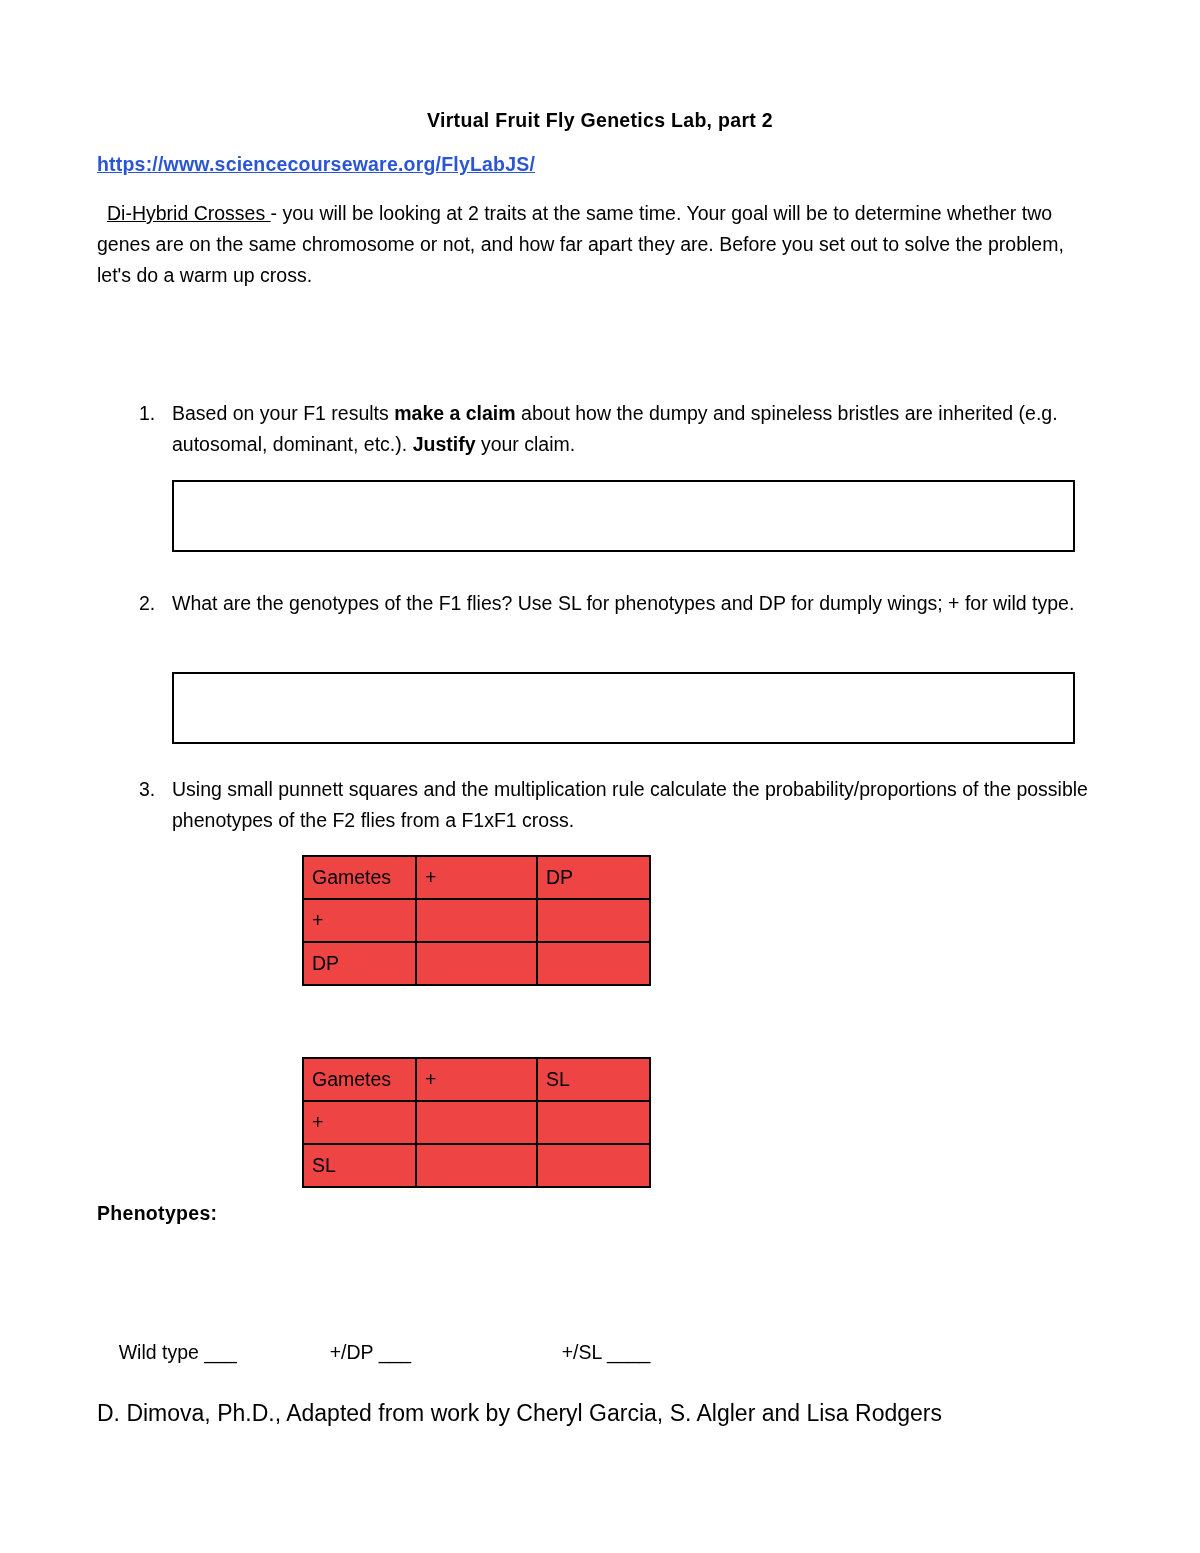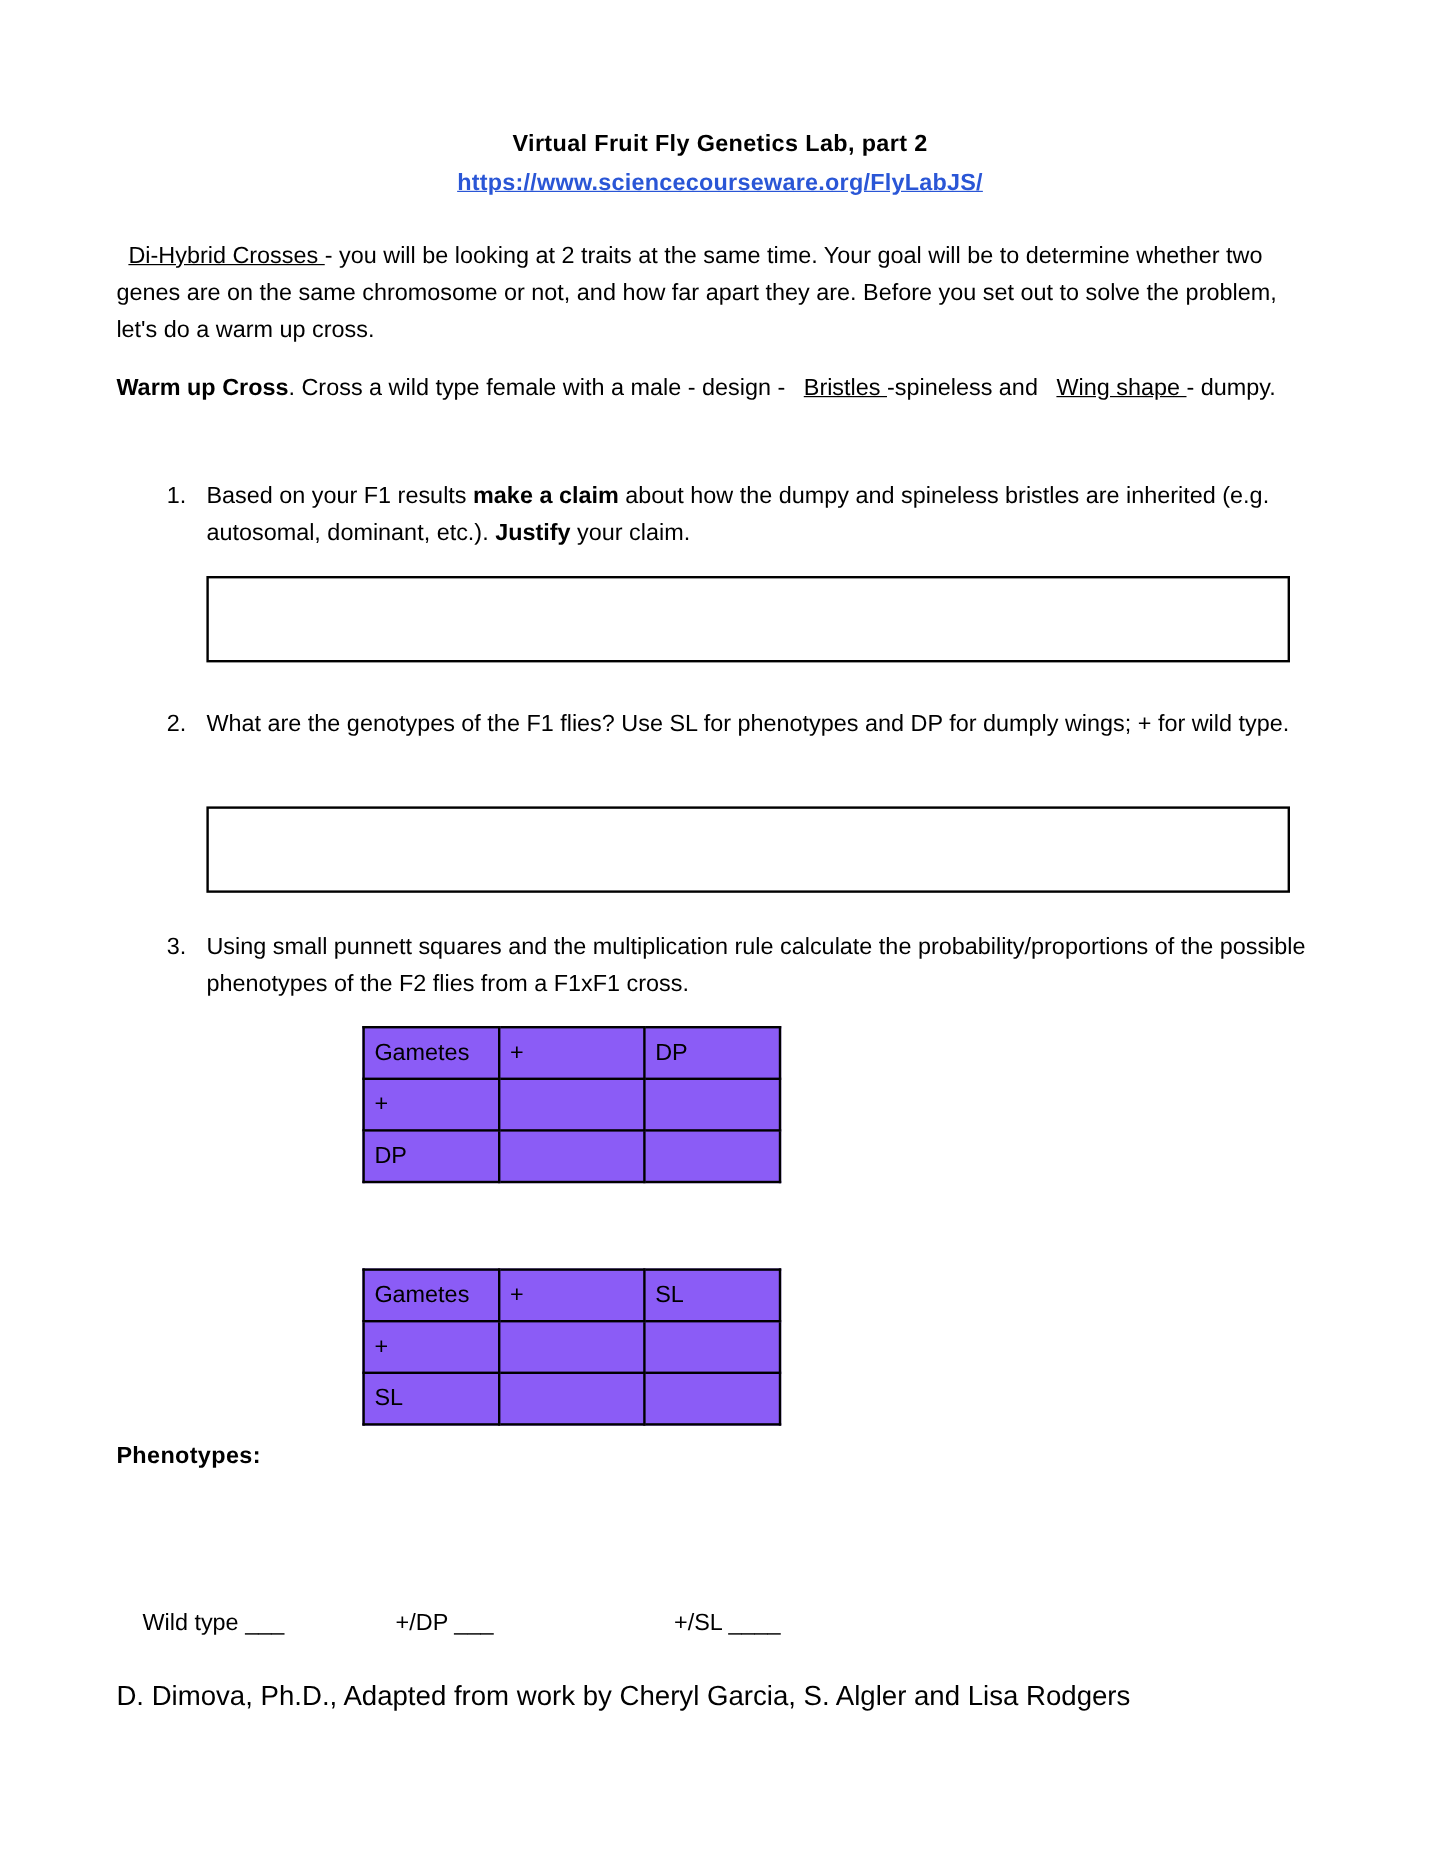--- a/index.html
+++ b/index.html
@@ -32,23 +32,22 @@
     width: 1006px;
     text-align: center;
     font-size: 19.5px;
     font-weight: bold;
     letter-spacing: 0.3px;
     line-height: 1.25;
   }
   .doc-link-wrap {
     position: absolute;
     left: 97px;
-    top: 140px;
-    width: 1006px;
-    text-align: center;
+    top: 152px;
+    width: 1006px;
     line-height: 1.25;
   }
   .doc-link {
     font-size: 19.5px;
     font-weight: bold;
     color: #2a56d6;
     text-decoration: underline;
     letter-spacing: 0.2px;
     cursor: pointer;
   }
@@ -103,21 +102,21 @@
   .answer-box-1 { top: 480px; }
   .answer-box-2 { top: 672px; }
 
   
   .punnett {
     position: absolute;
     left: 302px;
     width: 347px;
     border-collapse: collapse;
     table-layout: fixed;
-    background: #8b5cf6;
+    background: #ef4444;
   }
   .punnett td {
     border: 2px solid #000000;
     height: 43px;
     padding: 2px 0 2px 8px;
     font-size: 19.5px;
     vertical-align: middle;
     line-height: 1.2;
     box-sizing: border-box;
   }
@@ -165,23 +164,20 @@
   <div class="doc-title">Virtual Fruit Fly Genetics Lab, part 2</div>
 
   <div class="doc-link-wrap">
     <span class="doc-link">https://www.sciencecourseware.org/FlyLabJS/</span>
   </div>
 
   <div class="para p-intro">
     <span class="u">Di-Hybrid Crosses </span><span>- you will be looking at 2 traits at the same time. Your goal will be to determine whether two genes are on the same chromosome or not, and how far apart they are.  Before you set out to solve the problem, let's do a warm up cross.</span>
   </div>
 
-  <div class="para p-warm">
-    <span class="b">Warm up Cross</span><span>. Cross a wild type female with a male - design - </span><span class="u">Bristles </span><span>-spineless and </span><span class="u">Wing shape </span><span>- dumpy.</span>
-  </div>
 
   <div class="li li-1">
     <span class="marker">1.</span>
     <span class="li-text"><span>Based on your F1 results </span><span class="b">make a claim</span><span> about how the dumpy and spineless bristles are inherited (e.g. autosomal, dominant, etc.). </span><span class="b">Justify</span><span> your claim.</span></span>
   </div>
   <div class="answer-box answer-box-1"></div>
 
   <div class="li li-2">
     <span class="marker">2.</span>
     <span class="li-text">What are the genotypes of the F1 flies? Use SL for phenotypes and DP for dumply wings; + for wild type.</span>

